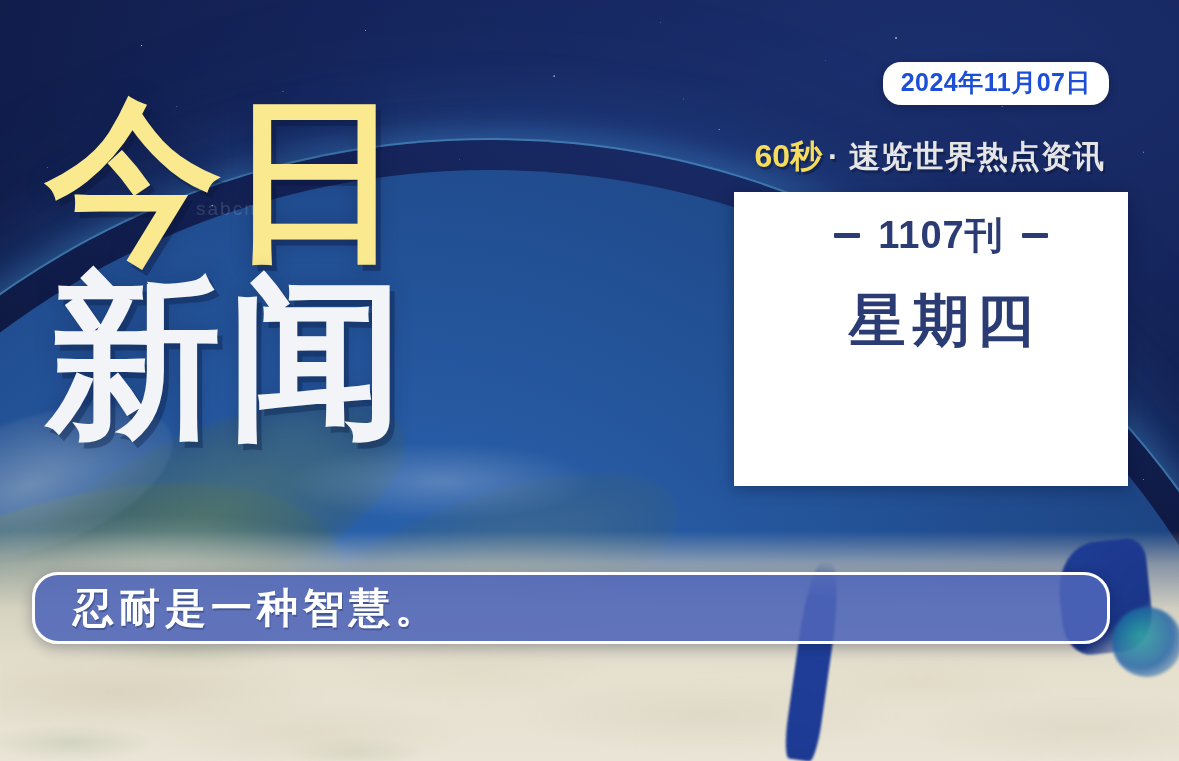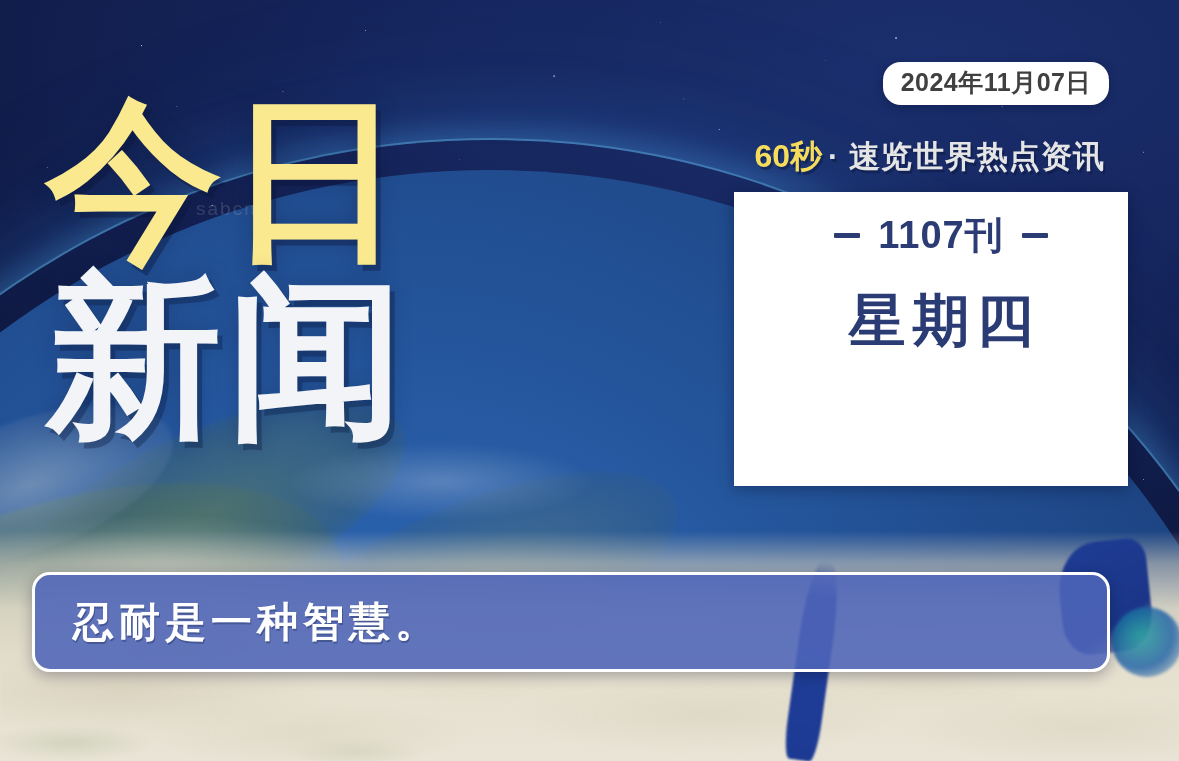--- a/index.html
+++ b/index.html
@@ -237,21 +237,21 @@
     text-shadow: 5px 6px 0 rgba(10,22,58,.34), 0 0 22px rgba(12,24,62,.26);
   }
 
   
   .date-pill {
     position: absolute;
     right: 70px;
     top: 62px;
     z-index: 7;
     background: #ffffff;
-    color: #404040;
+    color: #1d4ed8;
     font-size: 25px;
     font-weight: 700;
     letter-spacing: .5px;
     padding: 6px 18px 8px;
     border-radius: 18px;
     line-height: 1.15;
     box-shadow: 0 2px 8px rgba(6,14,40,.35);
   }
 
   .tagline {
@@ -323,25 +323,25 @@
     letter-spacing: 8px;
     text-indent: 8px;
   }
 
   
   .quote-bar {
     position: absolute;
     left: 32px;
     top: 572px;
     width: 1078px;
-    height: 100px;
+    height: 72px;
     z-index: 8;
     background: rgba(78,101,184,.88);
     border: 3px solid #ffffff;
-    border-radius: 18px;
+    border-radius: 26px;
     display: flex;
     align-items: center;
     box-sizing: border-box;
     box-shadow: 0 4px 14px rgba(6,14,40,.30);
   }
   .quote-text {
     margin-left: 38px;
     color: #ffffff;
     font-size: 41px;
     font-weight: 700;

